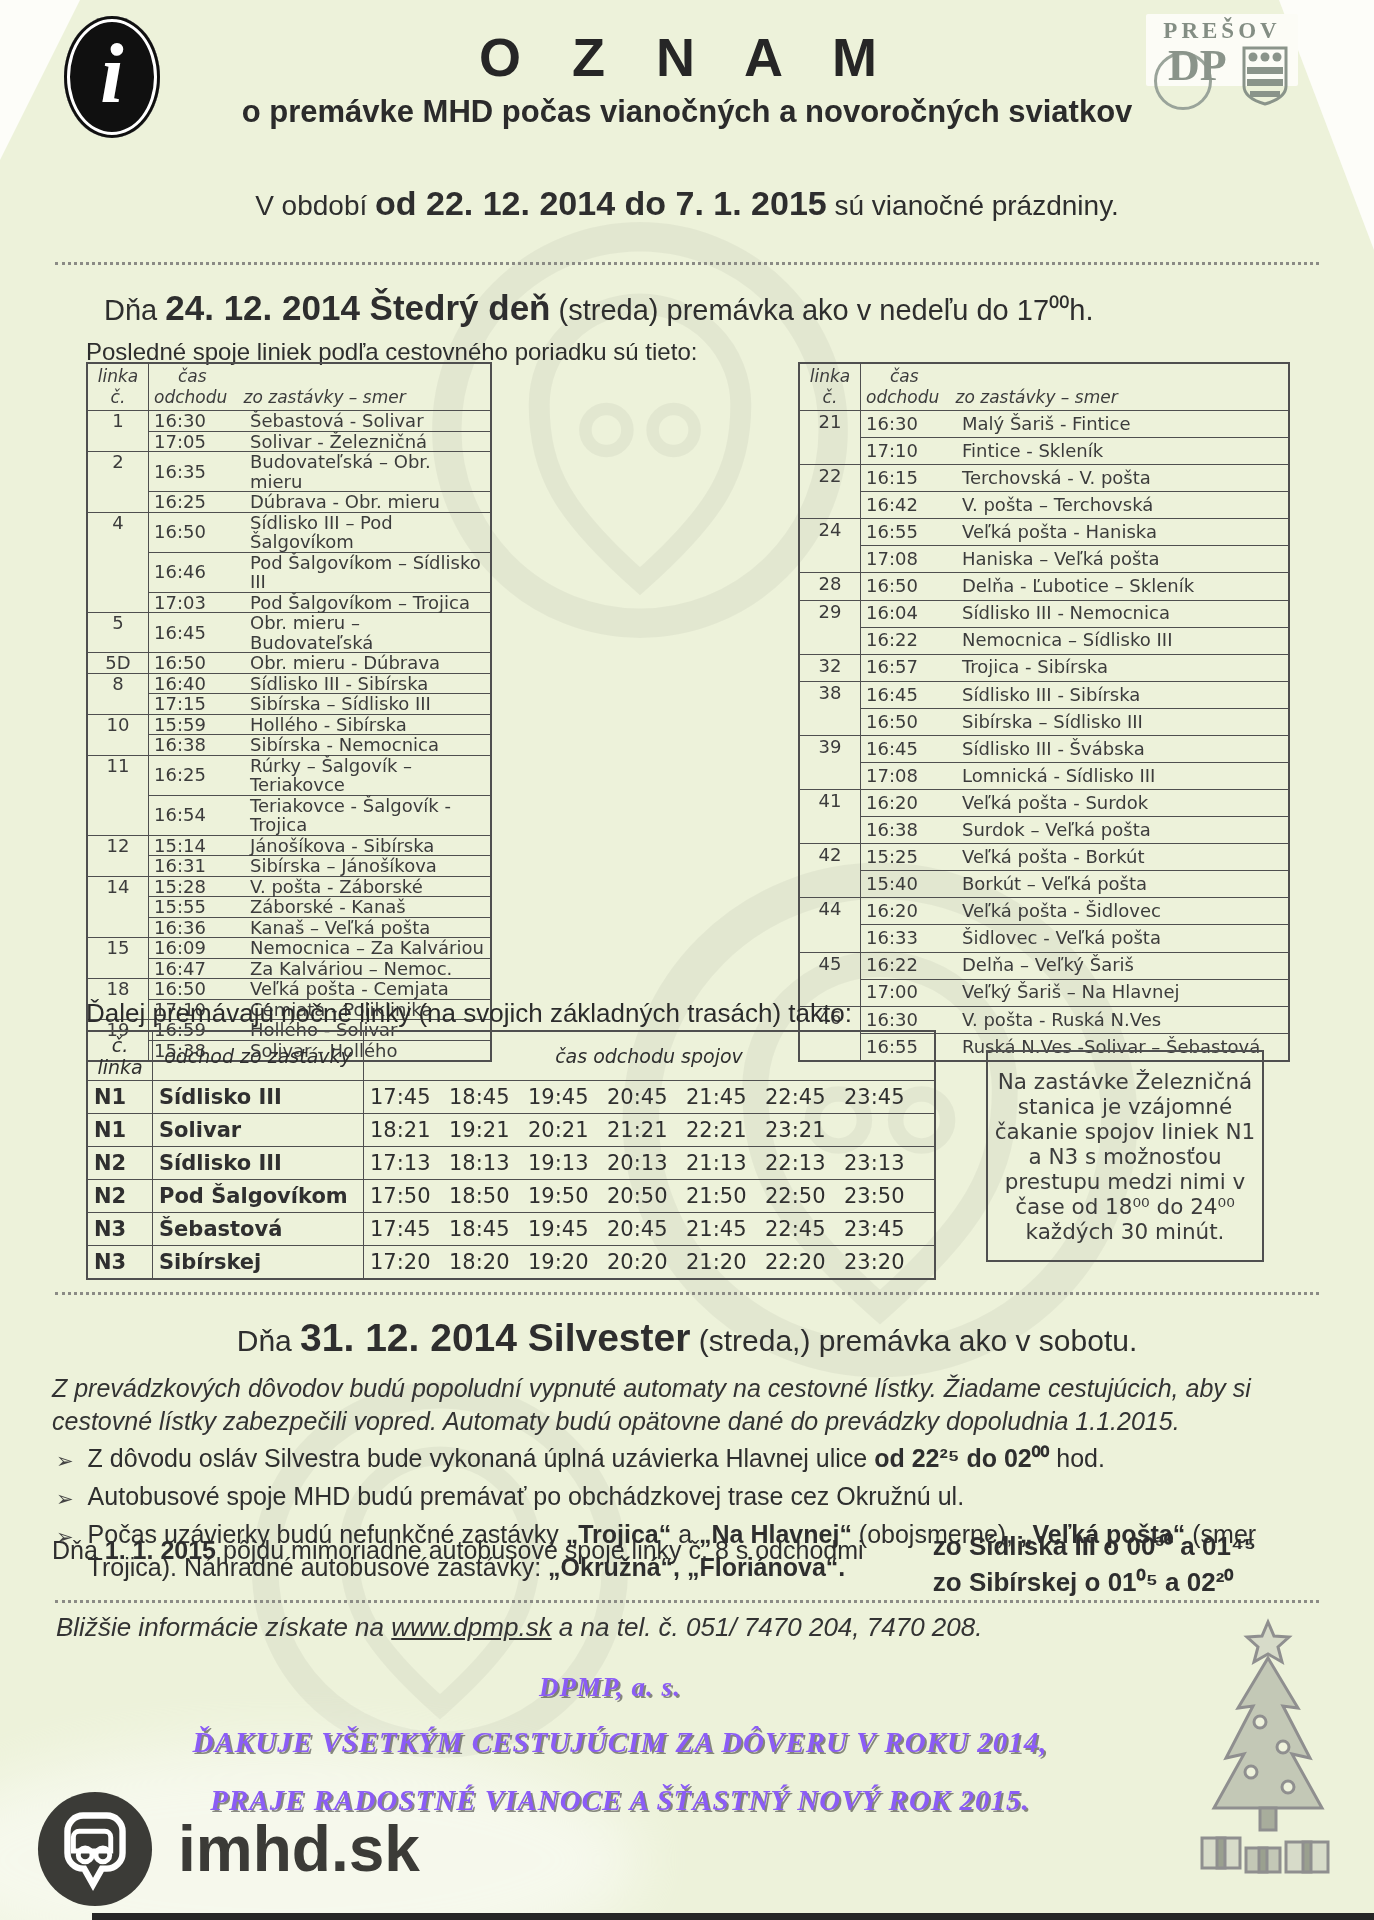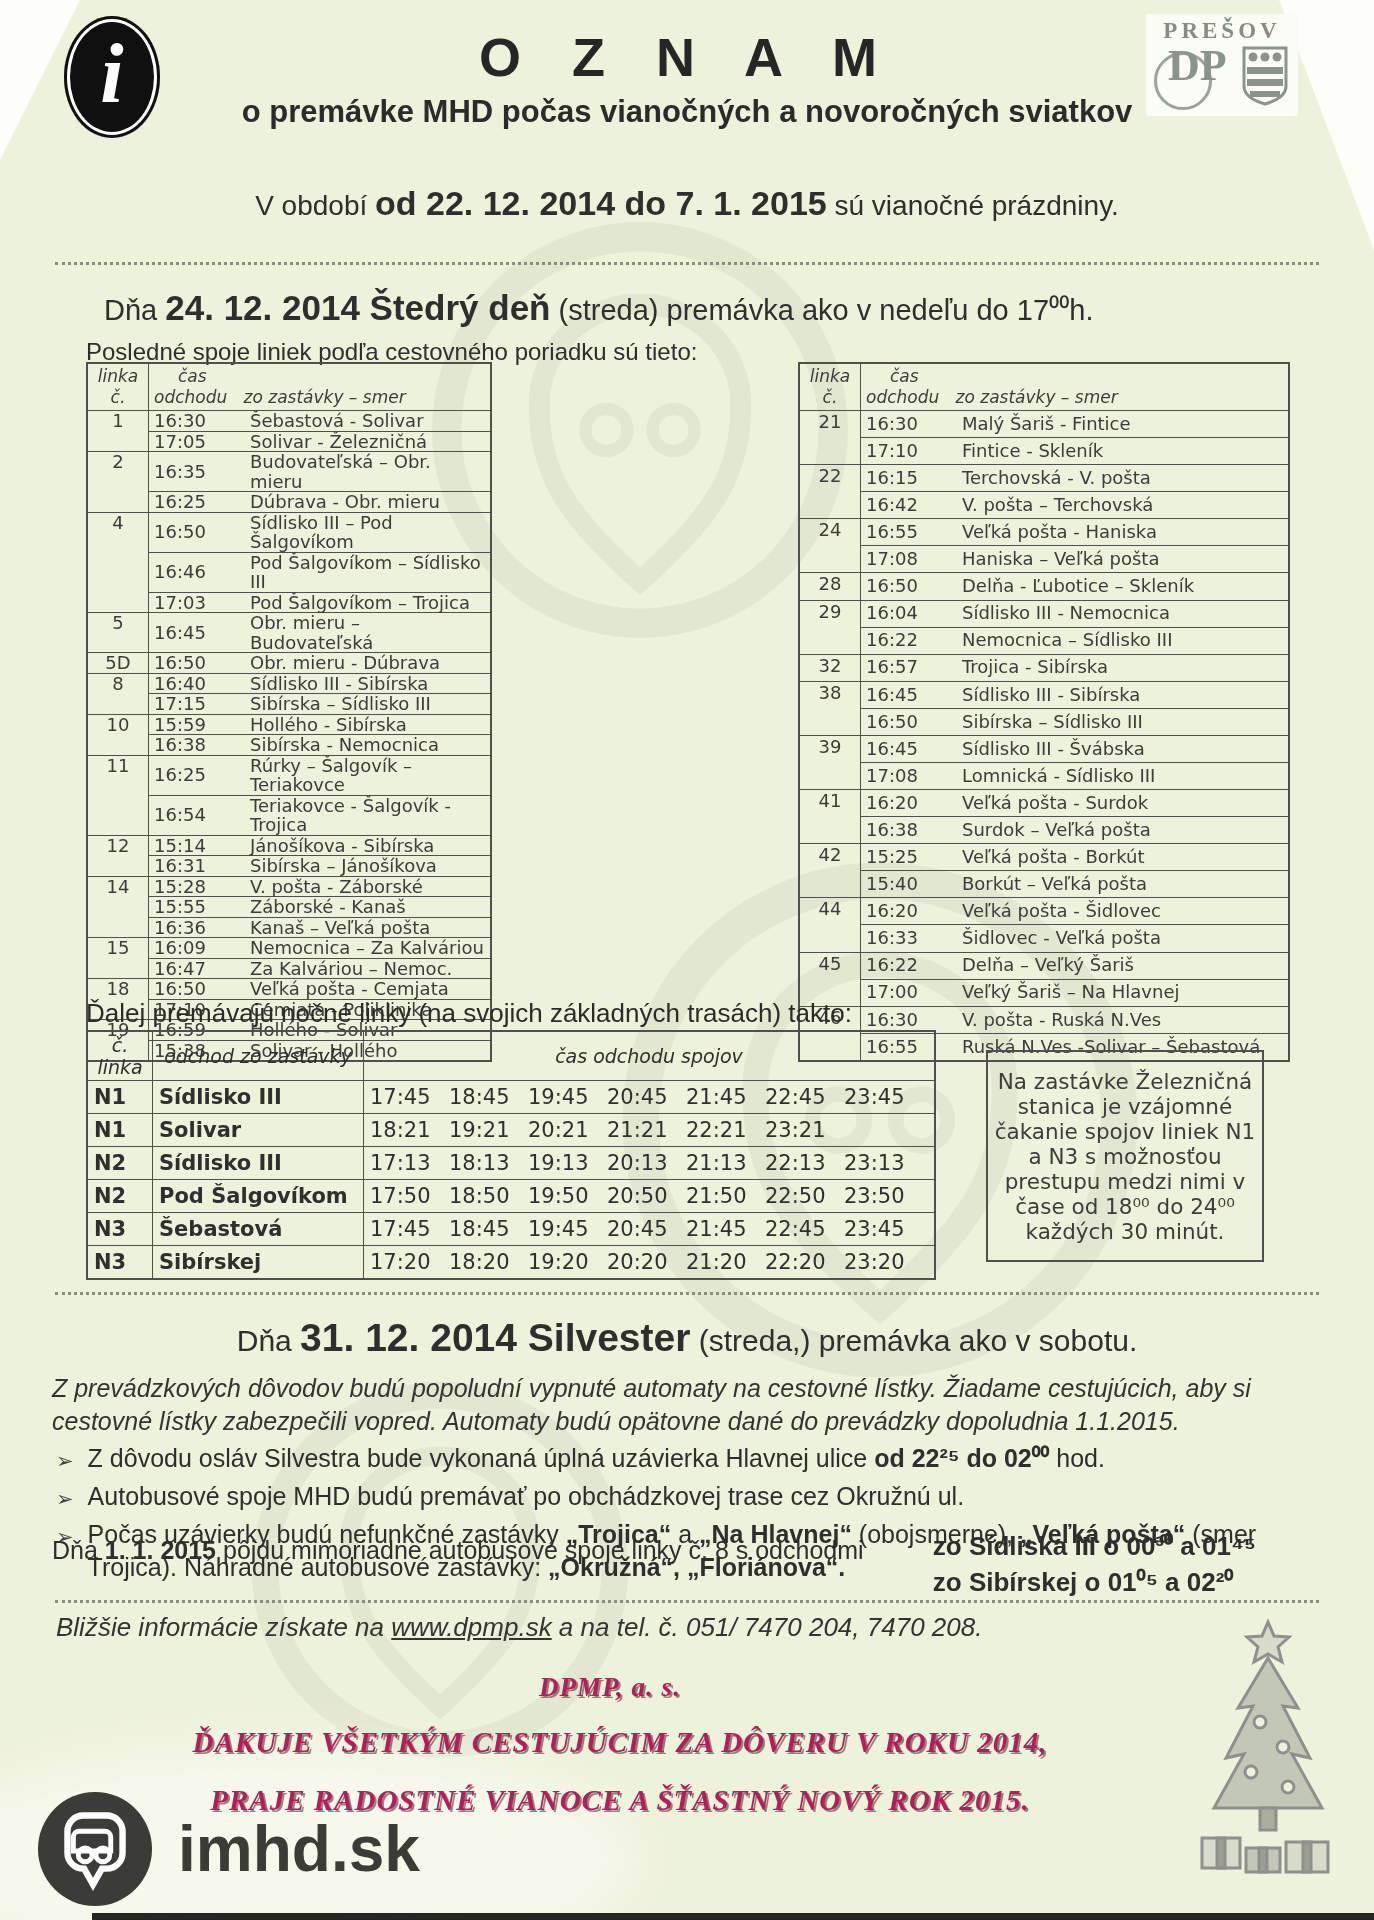--- a/index.html
+++ b/index.html
@@ -15,21 +15,21 @@
   .bottom-strip{position:absolute;left:92px;right:0;bottom:0;height:7px;background:#262626;}
   .wm{position:absolute;opacity:.05;}
   
   .info-icon{position:absolute;left:64px;top:16px;width:96px;height:122px;background:#101010;
              border-radius:50%;display:flex;align-items:center;justify-content:center;
              box-shadow:inset 0 0 0 3px #101010, inset 0 0 0 6px #ffffff;}
   .info-icon span{font-family:"Liberation Serif",serif;font-style:italic;font-weight:bold;
                   color:#fff;font-size:84px;line-height:1;margin-top:-6px;}
   .title{position:absolute;top:26px;left:0;width:100%;text-align:center;
          font-size:54px;font-weight:bold;letter-spacing:18px;color:#262626;}
-  .dp-logo{position:absolute;top:14px;right:76px;width:152px;height:102px;background:#fcfcf6;
+  .dp-logo{position:absolute;top:14px;right:76px;width:152px;height:72px;background:#fcfcf6;
            border-radius:2px;}
   .dp-city{font-family:"Liberation Serif",serif;font-weight:bold;letter-spacing:4px;
            color:#848e84;font-size:23px;text-align:center;margin-top:4px;}
   .dp-wheel{position:absolute;left:8px;top:38px;width:52px;height:52px;border:3px solid #9aa49a;
             border-radius:50%;}
   .dp-dp{position:absolute;left:22px;top:26px;font-family:"Liberation Serif",serif;
          font-weight:bold;font-size:44px;color:#8a948a;}
   .subtitle{position:absolute;top:94px;left:0;width:100%;text-align:center;
             font-size:31px;font-weight:bold;color:#2b2b2b;}
   .period{position:absolute;top:140px;left:0;width:100%;text-align:center;font-size:28px;margin-top:44px;}
@@ -78,21 +78,21 @@
   .silv-par{position:absolute;top:1372px;left:52px;right:48px;font-style:italic;
             font-size:25px;line-height:33px;color:#333;}
   .bullets{position:absolute;top:1442px;left:56px;right:56px;font-size:25px;}
   .bullet{display:flex;gap:14px;line-height:33px;margin-bottom:3px;}
   .bullet .arrow{font-size:21px;color:#444;flex:0 0 auto;padding-top:2px;}
   .newyear{position:absolute;top:1536px;left:52px;right:118px;display:flex;
            justify-content:space-between;font-size:25px;}
   .newyear-times{font-weight:bold;font-size:26px;line-height:36px;margin-top:-8px;}
   .info-line{position:absolute;top:1612px;left:56px;font-style:italic;font-size:26px;color:#333;}
   
-  .deco{font-family:"Liberation Serif",serif;font-weight:bold;font-style:italic;color:#be185d;
+  .deco{font-family:"Liberation Serif",serif;font-weight:bold;font-style:italic;color:#8b5cf6;
         text-shadow:2px 2px 0 rgba(45,45,42,.55);letter-spacing:1px;}
   .footer-company{position:absolute;top:1672px;left:0;width:1220px;text-align:center;font-size:27px;}
   .footer-l1{position:absolute;top:1726px;left:0;width:1240px;text-align:center;font-size:29px;}
   .footer-l2{position:absolute;top:1784px;left:0;width:1240px;text-align:center;font-size:29px;}
   .tree{position:absolute;right:26px;top:1612px;}
   .imhd{position:absolute;left:36px;top:1790px;display:flex;align-items:center;gap:24px;}
   .imhd-label{font-weight:bold;font-size:64px;color:#3b3b37;letter-spacing:0px;}
 </style>
 </head>
 <body>

